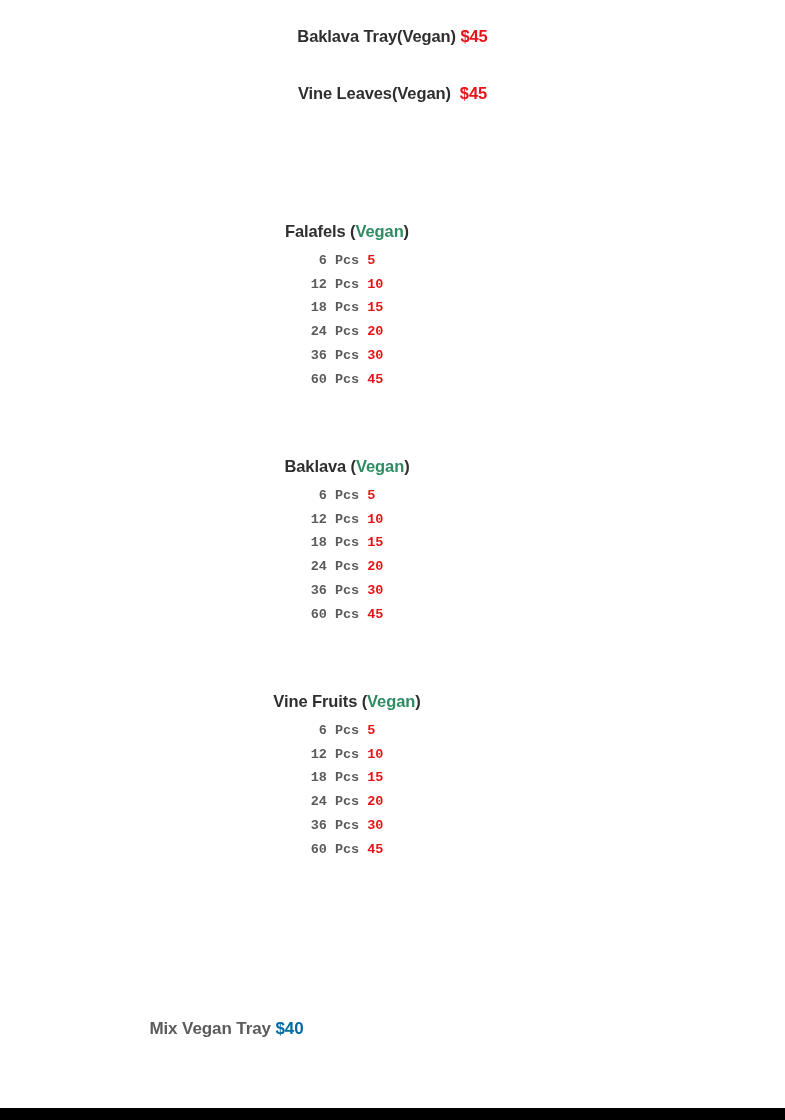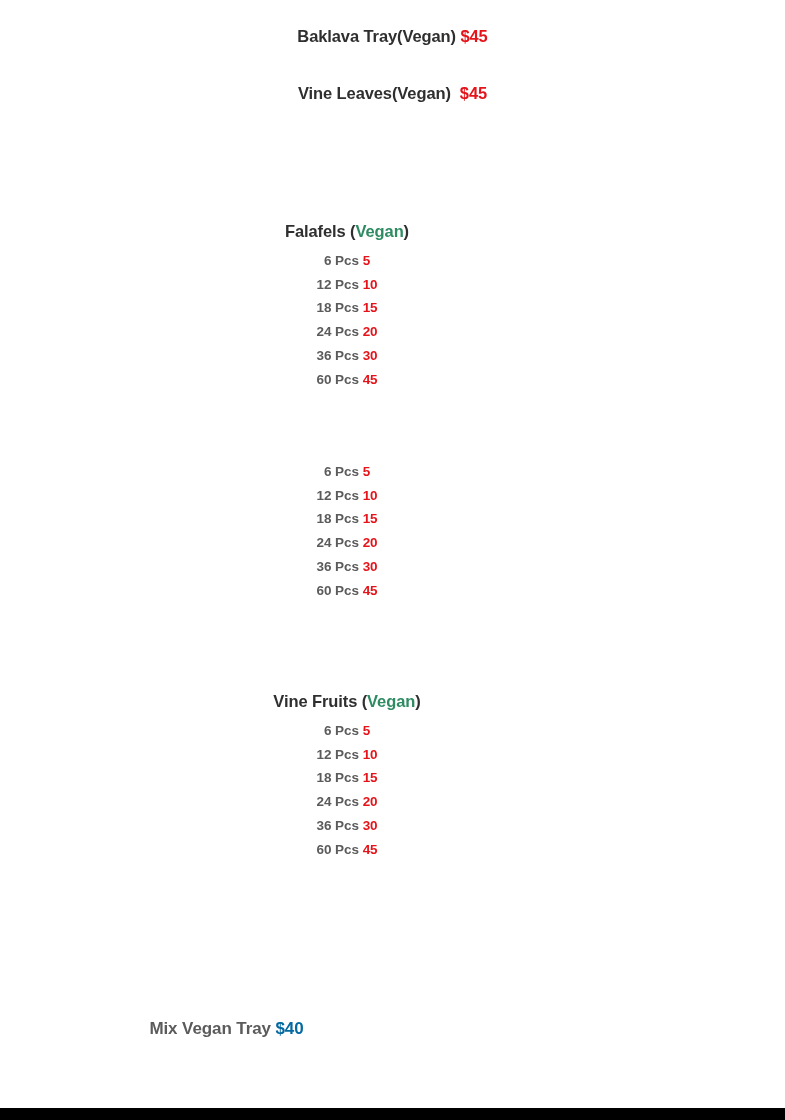--- a/index.html
+++ b/index.html
@@ -67,20 +67,21 @@
   .product-title .vegan {
     color: #2e8b62;
     font-weight: bold;
   }
 
   .price-list {
     margin: 0;
     padding: 0;
     list-style: none;
     margin-top: 6px;
+    font-family: Liberation Mono, monospace;
   }
   .price-row {
     font-size: 13.5px;
     font-weight: bold;
     color: #5b5b5b;
     line-height: 23.7px;
     white-space: pre;
     letter-spacing: -0.05px;
   }
   .price-row .qty { color: #5b5b5b; }
@@ -127,20 +128,21 @@
       <li class="price-row"><span class="qty">6 Pcs </span><span class="amount">5</span></li>
       <li class="price-row"><span class="qty">12 Pcs </span><span class="amount">10</span></li>
       <li class="price-row"><span class="qty">18 Pcs </span><span class="amount">15</span></li>
       <li class="price-row"><span class="qty">24 Pcs </span><span class="amount">20</span></li>
       <li class="price-row"><span class="qty">36 Pcs </span><span class="amount">30</span></li>
       <li class="price-row"><span class="qty">60 Pcs </span><span class="amount">45</span></li>
     </ul>
   </div>
 
   <div class="product-block" id="block-baklava">
+    <div class="product-title"><span>Baklava (</span><span class="vegan">Vegan</span><span>)</span></div>
     <ul class="price-list">
       <li class="price-row"><span class="qty">6 Pcs </span><span class="amount">5</span></li>
       <li class="price-row"><span class="qty">12 Pcs </span><span class="amount">10</span></li>
       <li class="price-row"><span class="qty">18 Pcs </span><span class="amount">15</span></li>
       <li class="price-row"><span class="qty">24 Pcs </span><span class="amount">20</span></li>
       <li class="price-row"><span class="qty">36 Pcs </span><span class="amount">30</span></li>
       <li class="price-row"><span class="qty">60 Pcs </span><span class="amount">45</span></li>
     </ul>
   </div>
 

